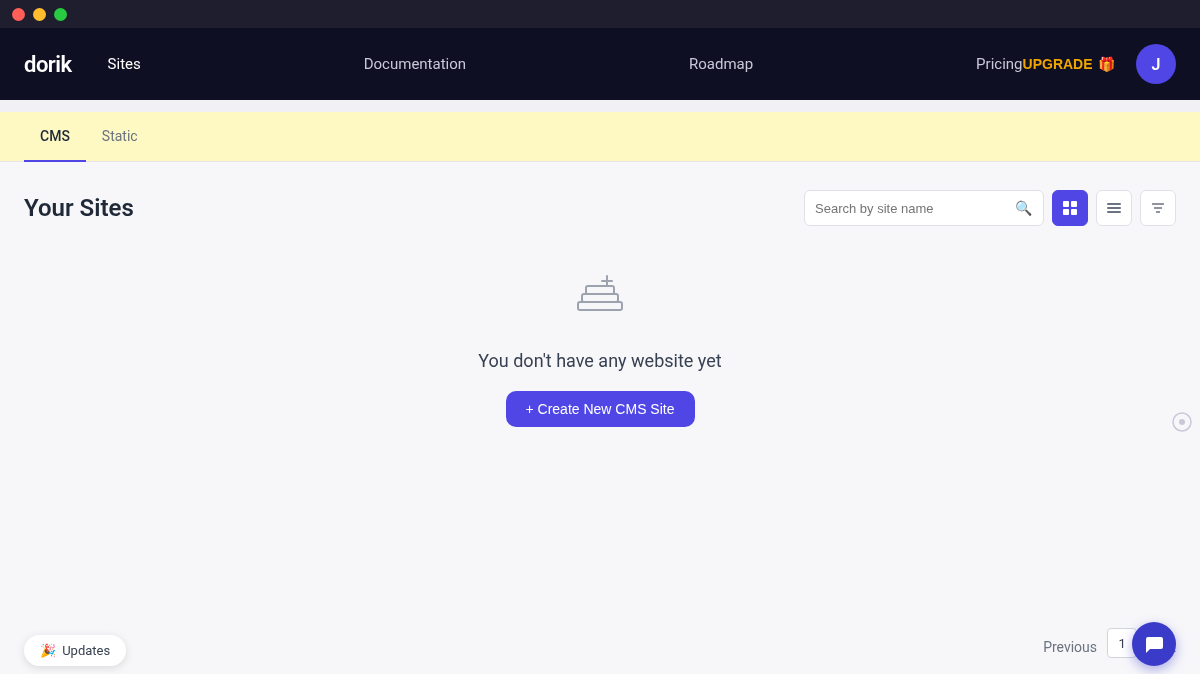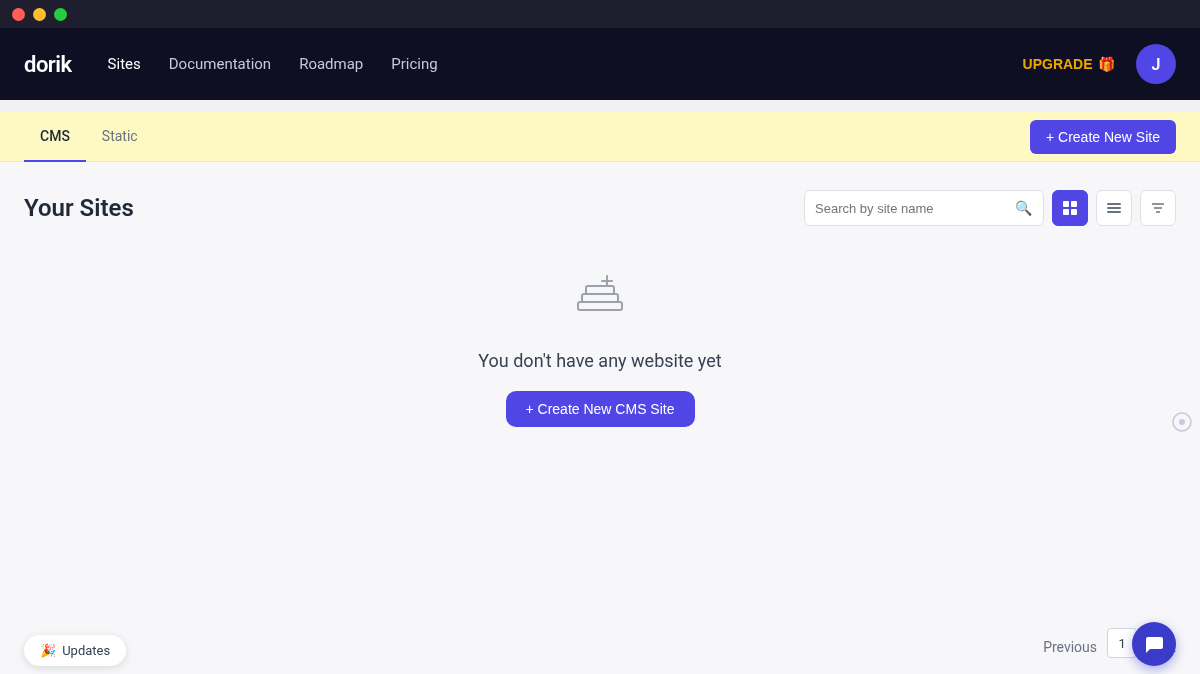--- a/index.html
+++ b/index.html
@@ -44,20 +44,21 @@
       font-size: 22px;
       font-weight: 600;
       letter-spacing: -0.5px;
       margin-right: 36px;
     }
     .nav-links {
       display: flex;
       align-items: center;
       gap: 28px;
       flex: 1;
+      justify-content: space-between;
     }
     .nav-link {
       color: #c8c8d8;
       font-size: 15px;
       text-decoration: none;
       cursor: pointer;
     }
     .nav-link.active { color: #ffffff; }
     .nav-right {
       display: flex;
@@ -324,21 +325,20 @@
     </button>
     <div class="avatar">J</div>
   </div>
 </nav>
 
 <div class="sub-header">
   <div class="tabs">
     <div class="tab active">CMS</div>
     <div class="tab">Static</div>
   </div>
-  <button class="create-btn">+ Create New Site</button>
 </div>
 
 <div class="main">
   <div class="content-header">
     <h1 class="page-title">Your Sites</h1>
     <div class="search-controls">
       <div class="search-box">
         <input type="text" placeholder="Search by site name" style="">
         <span style="color:#9ca3af; font-size:14px;">🔍</span>
       </div>

